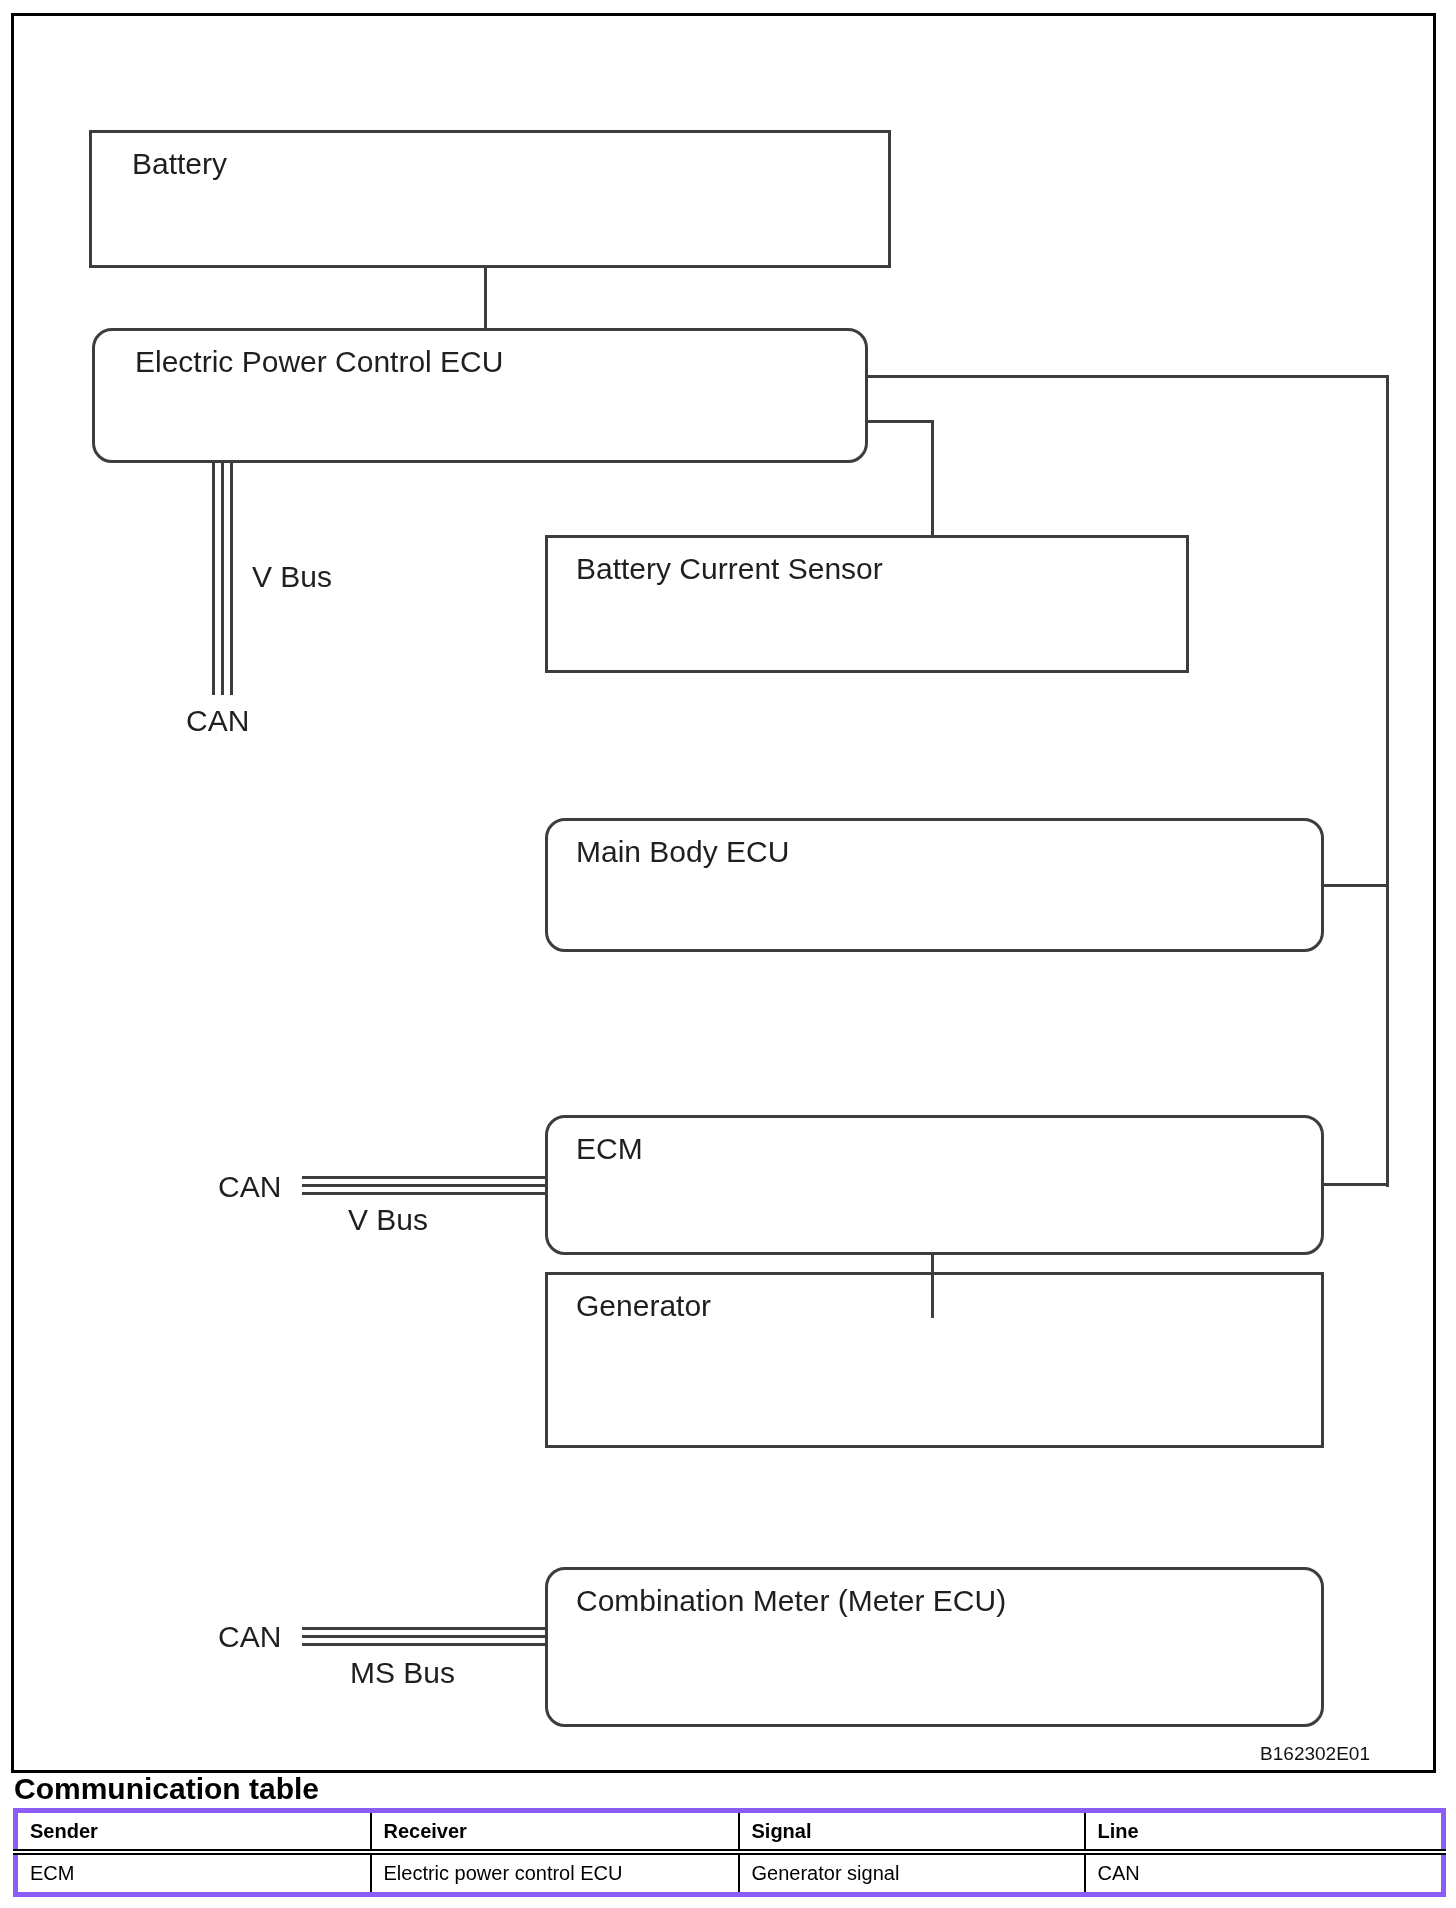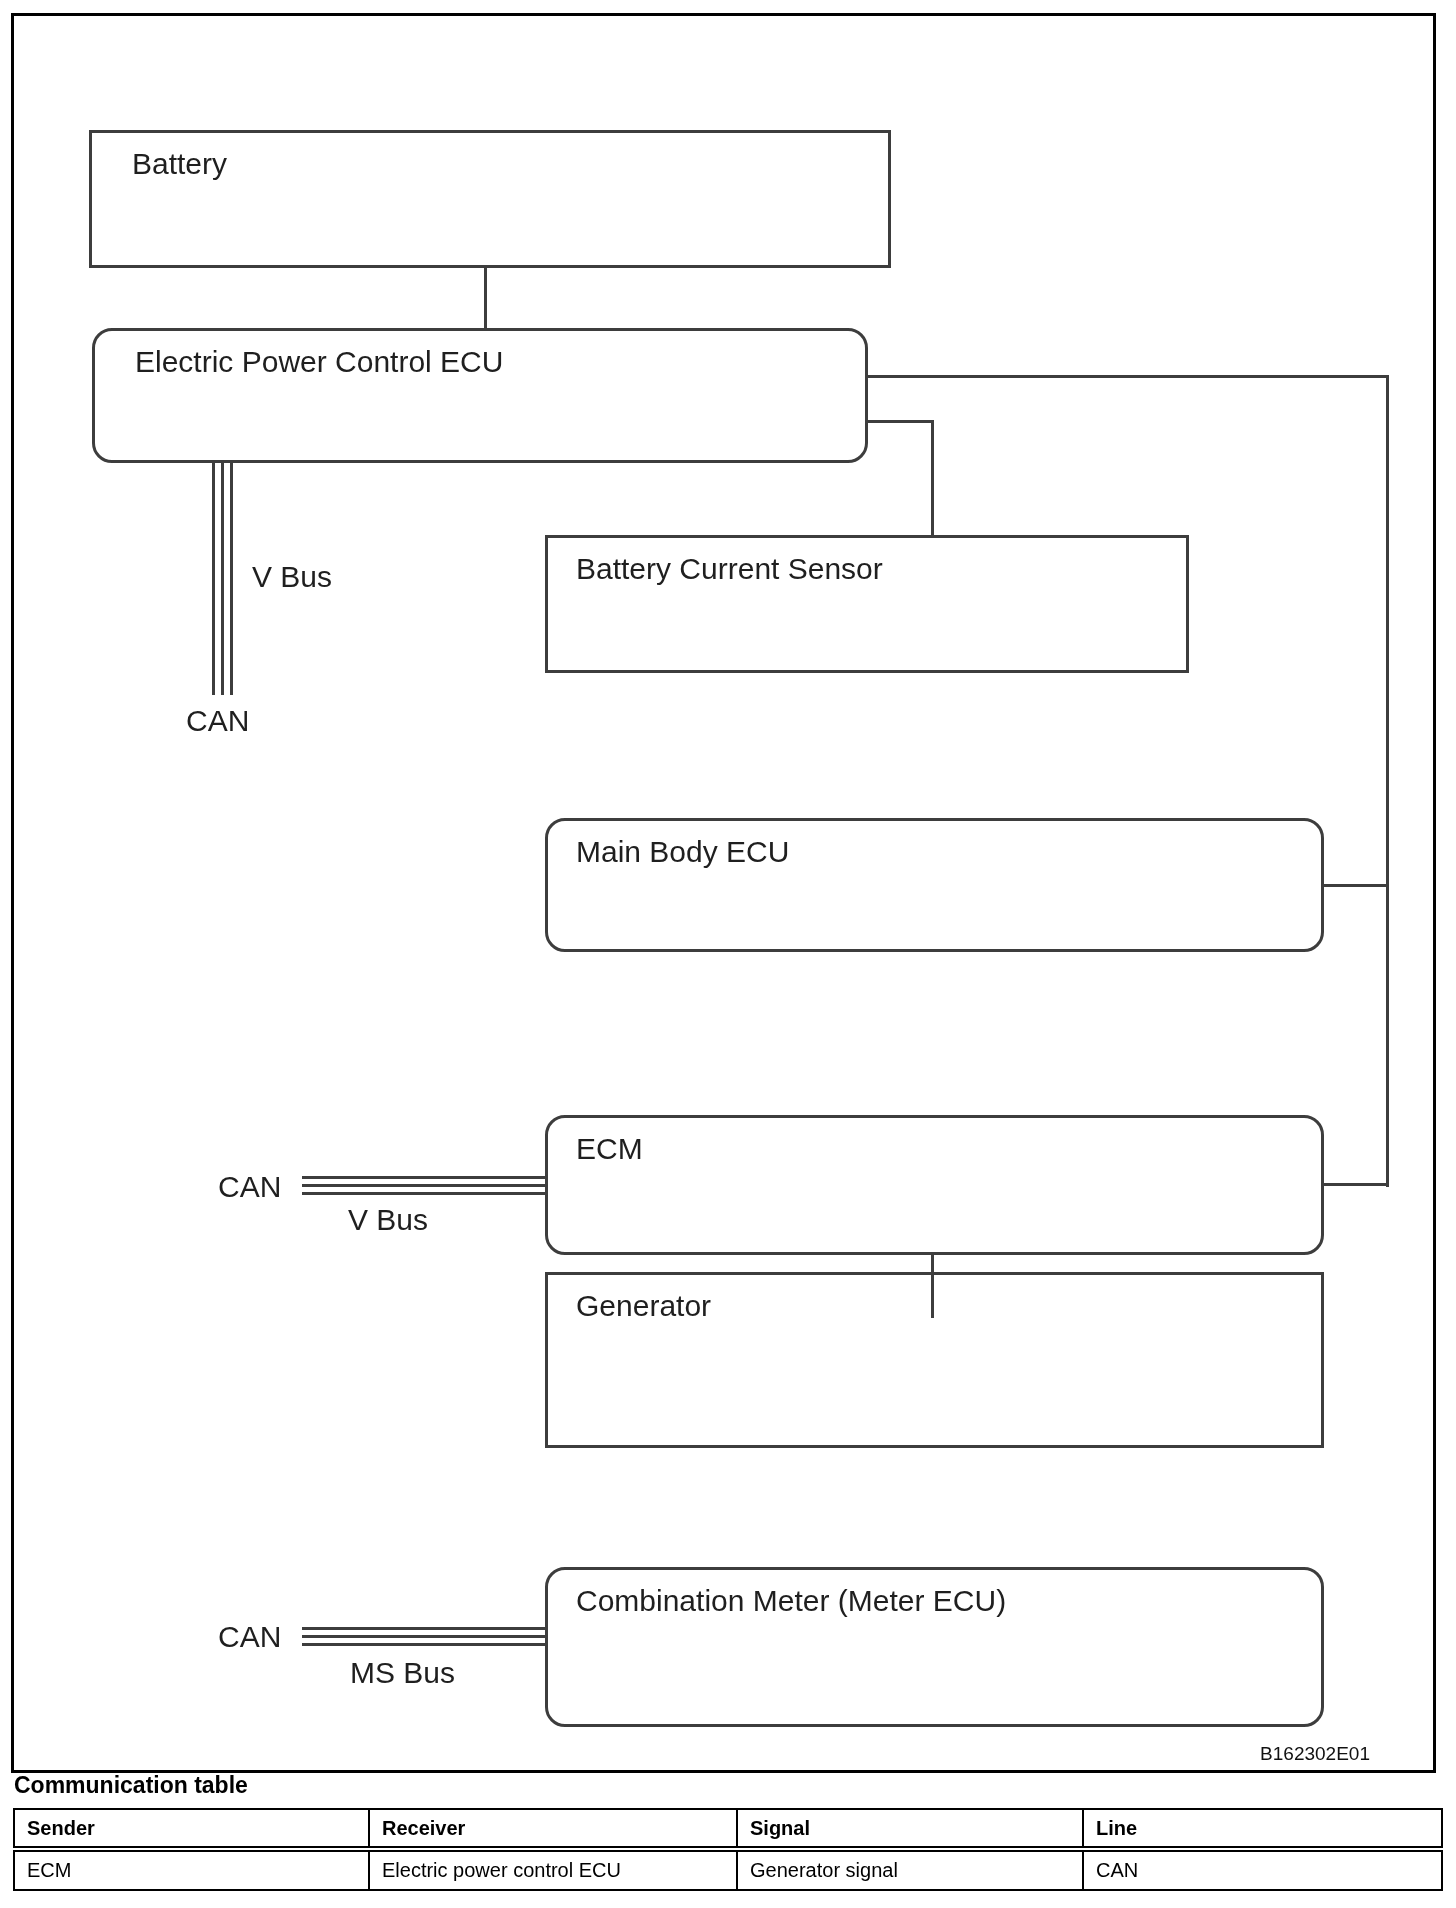--- a/index.html
+++ b/index.html
@@ -9,27 +9,27 @@
          border:3px solid #000;box-sizing:border-box;}
   .box{position:absolute;border:3px solid #3d3d3d;background:#fff;box-sizing:border-box;
        font-size:30px;color:#1f1f1f;}
   .box .bl{display:block;padding:14px 0 0 28px;white-space:nowrap;}
   .pad-lg .bl{padding-left:40px;}
   .rounded{border-radius:20px;}
   .wire{position:absolute;background:#3d3d3d;}
   .lbl{position:absolute;font-size:30px;color:#1f1f1f;white-space:nowrap;text-align:right;}
   .figcode{position:absolute;left:1186px;top:1743px;width:184px;text-align:right;
            font-size:19px;color:#111;}
-  .section-heading{position:absolute;left:14px;top:1772px;font-size:23px;font-weight:bold;
+  .section-heading{position:absolute;left:14px;top:1772px;font-size:30px;font-weight:bold;
                    color:#000;letter-spacing:0px;}
   table.comm{position:absolute;left:13px;top:1808px;width:1428px;border-collapse:collapse;
              table-layout:fixed;font-size:20px;color:#000;}
   table.comm th,table.comm td{border:2px solid #000;text-align:left;vertical-align:middle;
              padding:0 0 0 12px;white-space:nowrap;overflow:hidden;}
-  table.comm{border:1px solid #8b5cf6;}
+  table.comm{border:5px solid #8b5cf6;}
   table.comm th{font-weight:bold;height:36px;border-bottom:6px double #000;}
   table.comm td{height:37px;font-weight:normal;}
 
   
   #box-battery{left:89px;top:130px;width:802px;height:138px;}
   #box-epc{left:92px;top:328px;width:776px;height:135px;}
   #box-bcs{left:545px;top:535px;width:644px;height:138px;}
   #box-mbecu{left:545px;top:818px;width:779px;height:134px;}
   #box-ecm{left:545px;top:1115px;width:779px;height:140px;}
   #box-generator{left:545px;top:1272px;width:779px;height:176px;}

